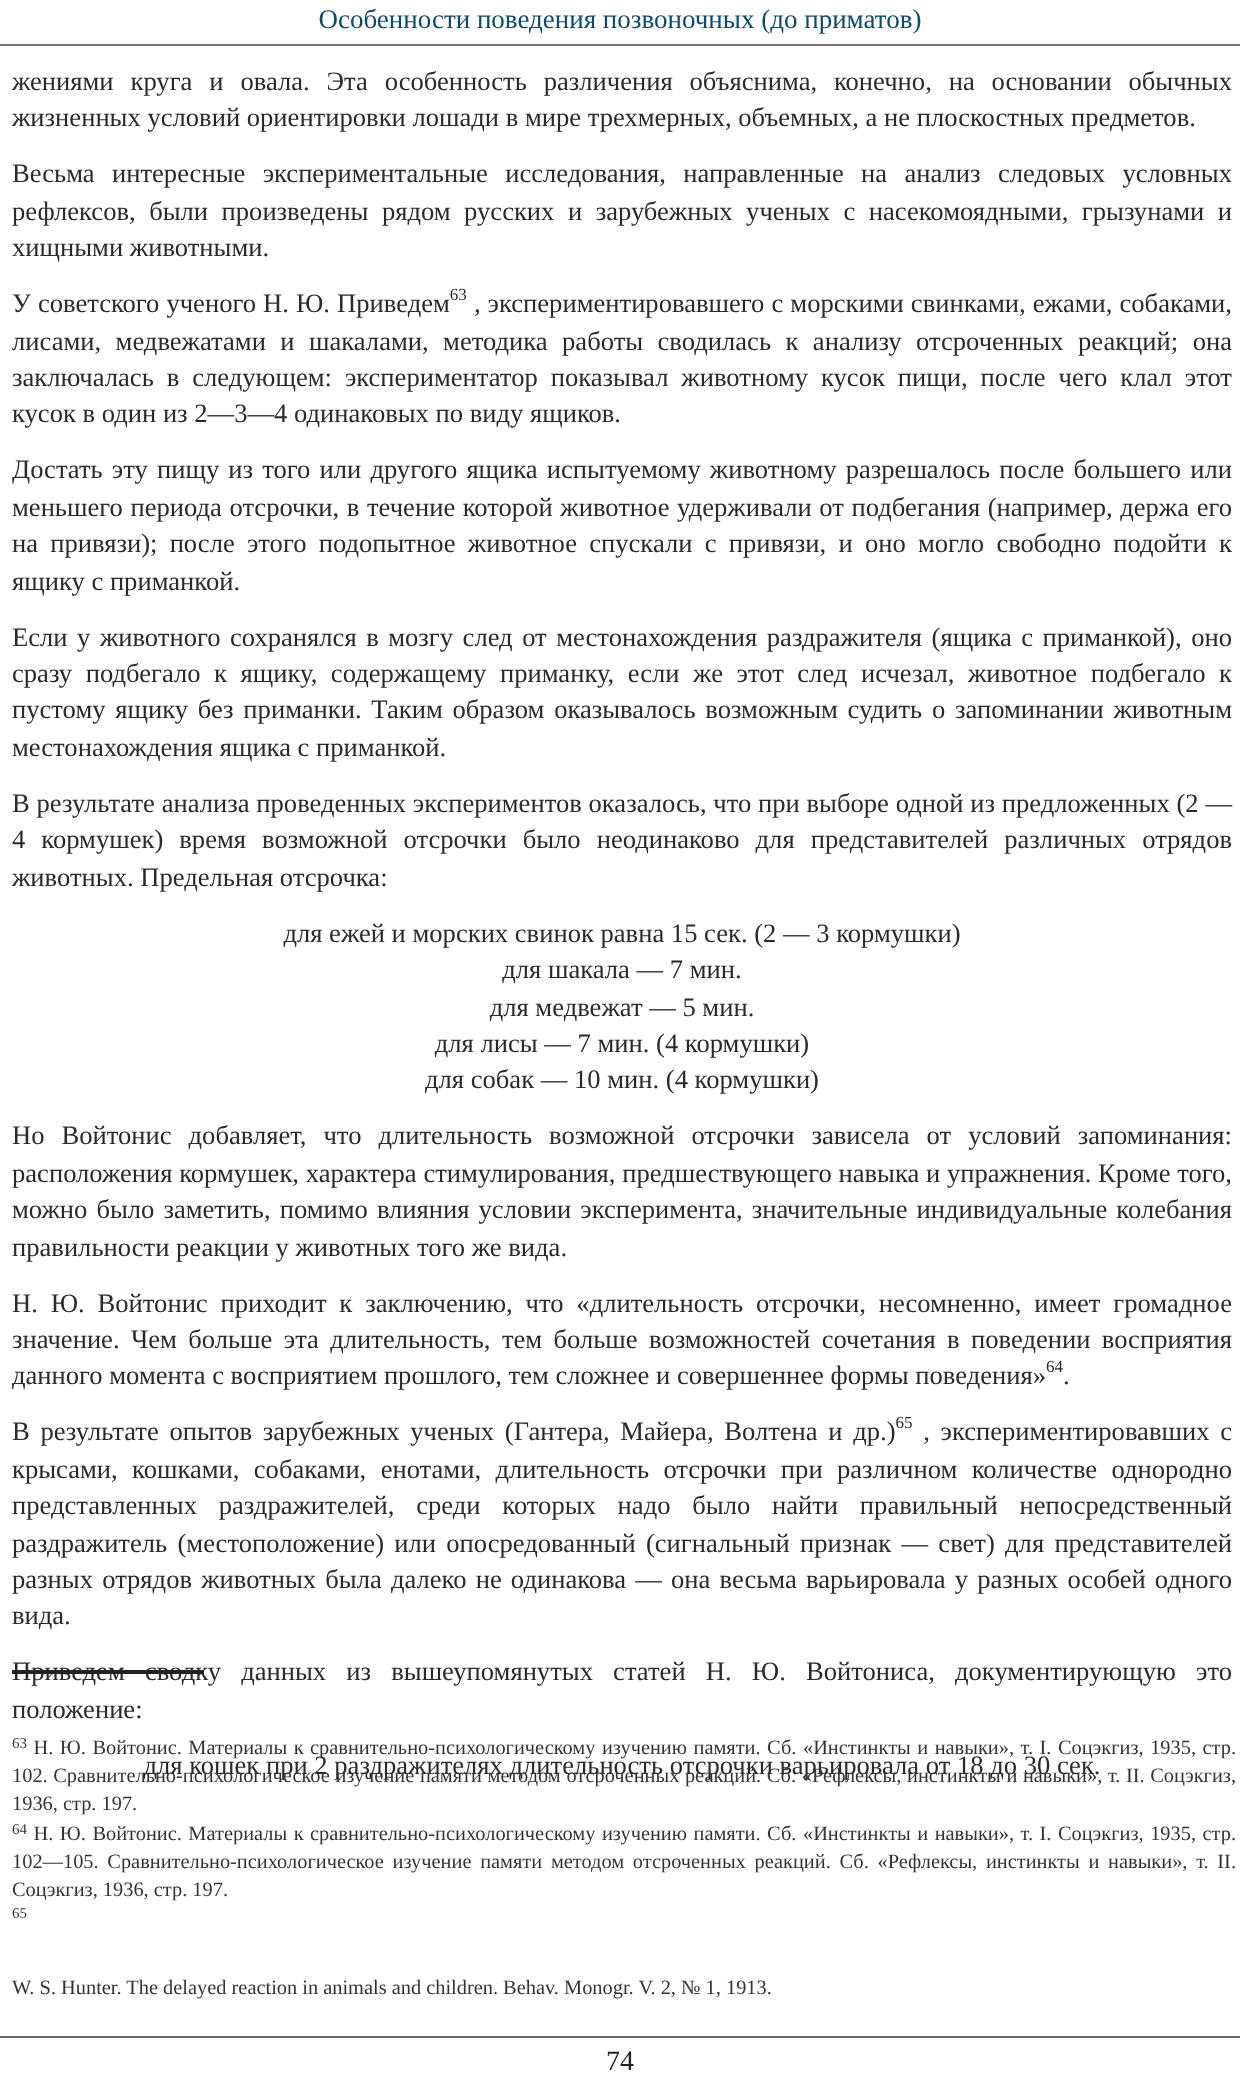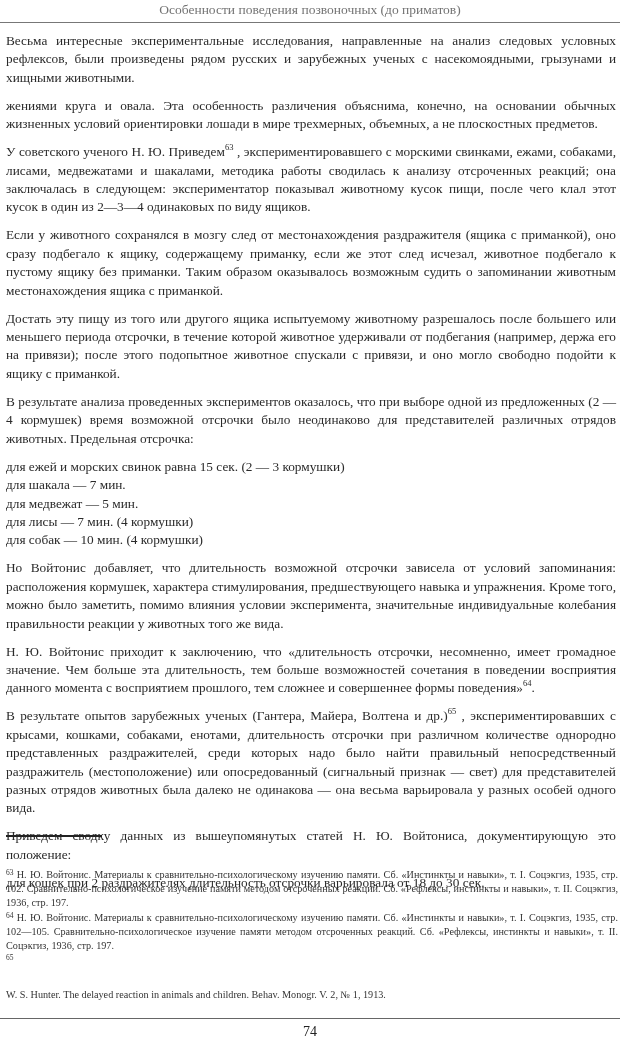--- a/index.html
+++ b/index.html
@@ -1,44 +1,44 @@
 <!DOCTYPE html>
 <html><head>
 <meta charset="utf-8">
 <style>
   html, body { margin: 0; padding: 0; background: #ffffff; }
   body { width: 620px; height: 1045px; position: relative; overflow: hidden; color: #2a2a2a; font-family: "Liberation Serif", "DejaVu Serif", serif; }
-  .running-head { position: absolute; top: 0; left: 0; width: 620px; height: 22px; text-align: center; font-size: 13.5px; line-height: 20px; color: #737373; }
+  .running-head { position: absolute; top: 0; left: 0; width: 620px; height: 22px; text-align: center; font-size: 13.5px; line-height: 20px; color: #0c4a6e; }
   .head-rule { position: absolute; top: 22px; left: 0; width: 620px; height: 1px; background: #777; }
   .body { position: absolute; top: 32px; left: 6px; width: 610px; font-size: 13.3px; line-height: 18.4px; text-align: justify; }
   .body p { margin: 0 0 9.6px 0; }
   .body .list { margin: 0 0 9.6px 0; }
-  .body .list div { line-height: 18.4px; text-align: left; }
+  .body .list div { line-height: 18.4px; text-align: center; }
   sup { font-size: 8.5px; line-height: 0; vertical-align: 6px; }
   .fn-rule { position: absolute; top: 835px; left: 6px; width: 96px; height: 1.5px; background: #222; }
   .footnotes { position: absolute; top: 868px; left: 6px; width: 612px; font-size: 10.2px; line-height: 14.2px; text-align: justify; color: #333; }
   .footnotes p { margin: 0; }
   .footnotes sup { font-size: 7.5px; vertical-align: 3px; }
   .refs { position: absolute; top: 942px; left: 6px; width: 612px; font-size: 10.2px; line-height: 14.2px; color: #333; }
   .refs div { white-space: nowrap; margin-top: 46px; }
   .foot-rule { position: absolute; top: 1018px; left: 0; width: 620px; height: 1px; background: #666; }
   .folio { position: absolute; top: 1023px; left: 0; width: 620px; text-align: center; font-size: 14px; line-height: 18px; color: #222; }
 </style>
 </head>
 <body>
 
 <div class="running-head">Особенности поведения позвоночных (до приматов)</div>
 <div class="head-rule"></div>
 
 <div class="body">
+  <p>жениями круга и овала. Эта особенность различения объяснима, конечно, на основании обычных жизненных условий ориентировки лошади в мире трехмерных, объемных, а не плоскостных предметов.</p>
   <p>Весьма интересные экспериментальные исследования, направленные на анализ следовых условных рефлексов, были произведены рядом русских и зарубежных ученых с насекомоядными, грызунами и хищными животными.</p>
-  <p>жениями круга и овала. Эта особенность различения объяснима, конечно, на основании обычных жизненных условий ориентировки лошади в мире трехмерных, объемных, а не плоскостных предметов.</p>
   <p><span>У советского ученого Н. Ю. Приведем</span><sup>63</sup><span> , экспериментировавшего с морскими свинками, ежами, собаками, лисами, медвежатами и шакалами, методика работы сводилась к анализу отсроченных реакций; она заключалась в следующем: экспериментатор показывал животному кусок пищи, после чего клал этот кусок в один из 2—3—4 одинаковых по виду ящиков.</span></p>
+  <p>Достать эту пищу из того или другого ящика испытуемому животному разрешалось после большего или меньшего периода отсрочки, в течение которой животное удерживали от подбегания (например, держа его на привязи); после этого подопытное животное спускали с привязи, и оно могло свободно подойти к ящику с приманкой.</p>
   <p>Если у животного сохранялся в мозгу след от местонахождения раздражителя (ящика с приманкой), оно сразу подбегало к ящику, содержащему приманку, если же этот след исчезал, животное подбегало к пустому ящику без приманки. Таким образом оказывалось возможным судить о запоминании животным местонахождения ящика с приманкой.</p>
-  <p>Достать эту пищу из того или другого ящика испытуемому животному разрешалось после большего или меньшего периода отсрочки, в течение которой животное удерживали от подбегания (например, держа его на привязи); после этого подопытное животное спускали с привязи, и оно могло свободно подойти к ящику с приманкой.</p>
   <p>В результате анализа проведенных экспериментов оказалось, что при выборе одной из предложенных (2 —4 кормушек) время возможной отсрочки было неодинаково для представителей различных отрядов животных. Предельная отсрочка:</p>
   <div class="list">
     <div>для ежей и морских свинок равна 15 сек. (2 — 3 кормушки)</div>
     <div>для шакала — 7 мин.</div>
     <div>для медвежат — 5 мин.</div>
     <div>для лисы — 7 мин. (4 кормушки)</div>
     <div>для собак — 10 мин. (4 кормушки)</div>
   </div>
   <p>Но Войтонис добавляет, что длительность возможной отсрочки зависела от условий запоминания: расположения кормушек, характера стимулирования, предшествующего навыка и упражнения. Кроме того, можно было заметить, помимо влияния условии эксперимента, значительные индивидуальные колебания правильности реакции у животных того же вида.</p>
   <p><span>Н. Ю. Войтонис приходит к заключению, что «длительность отсрочки, несомненно, имеет громадное значение. Чем больше эта длительность, тем больше возможностей сочетания в поведении восприятия данного момента с восприятием прошлого, тем сложнее и совершеннее формы поведения»</span><sup>64</sup><span>.</span></p>

